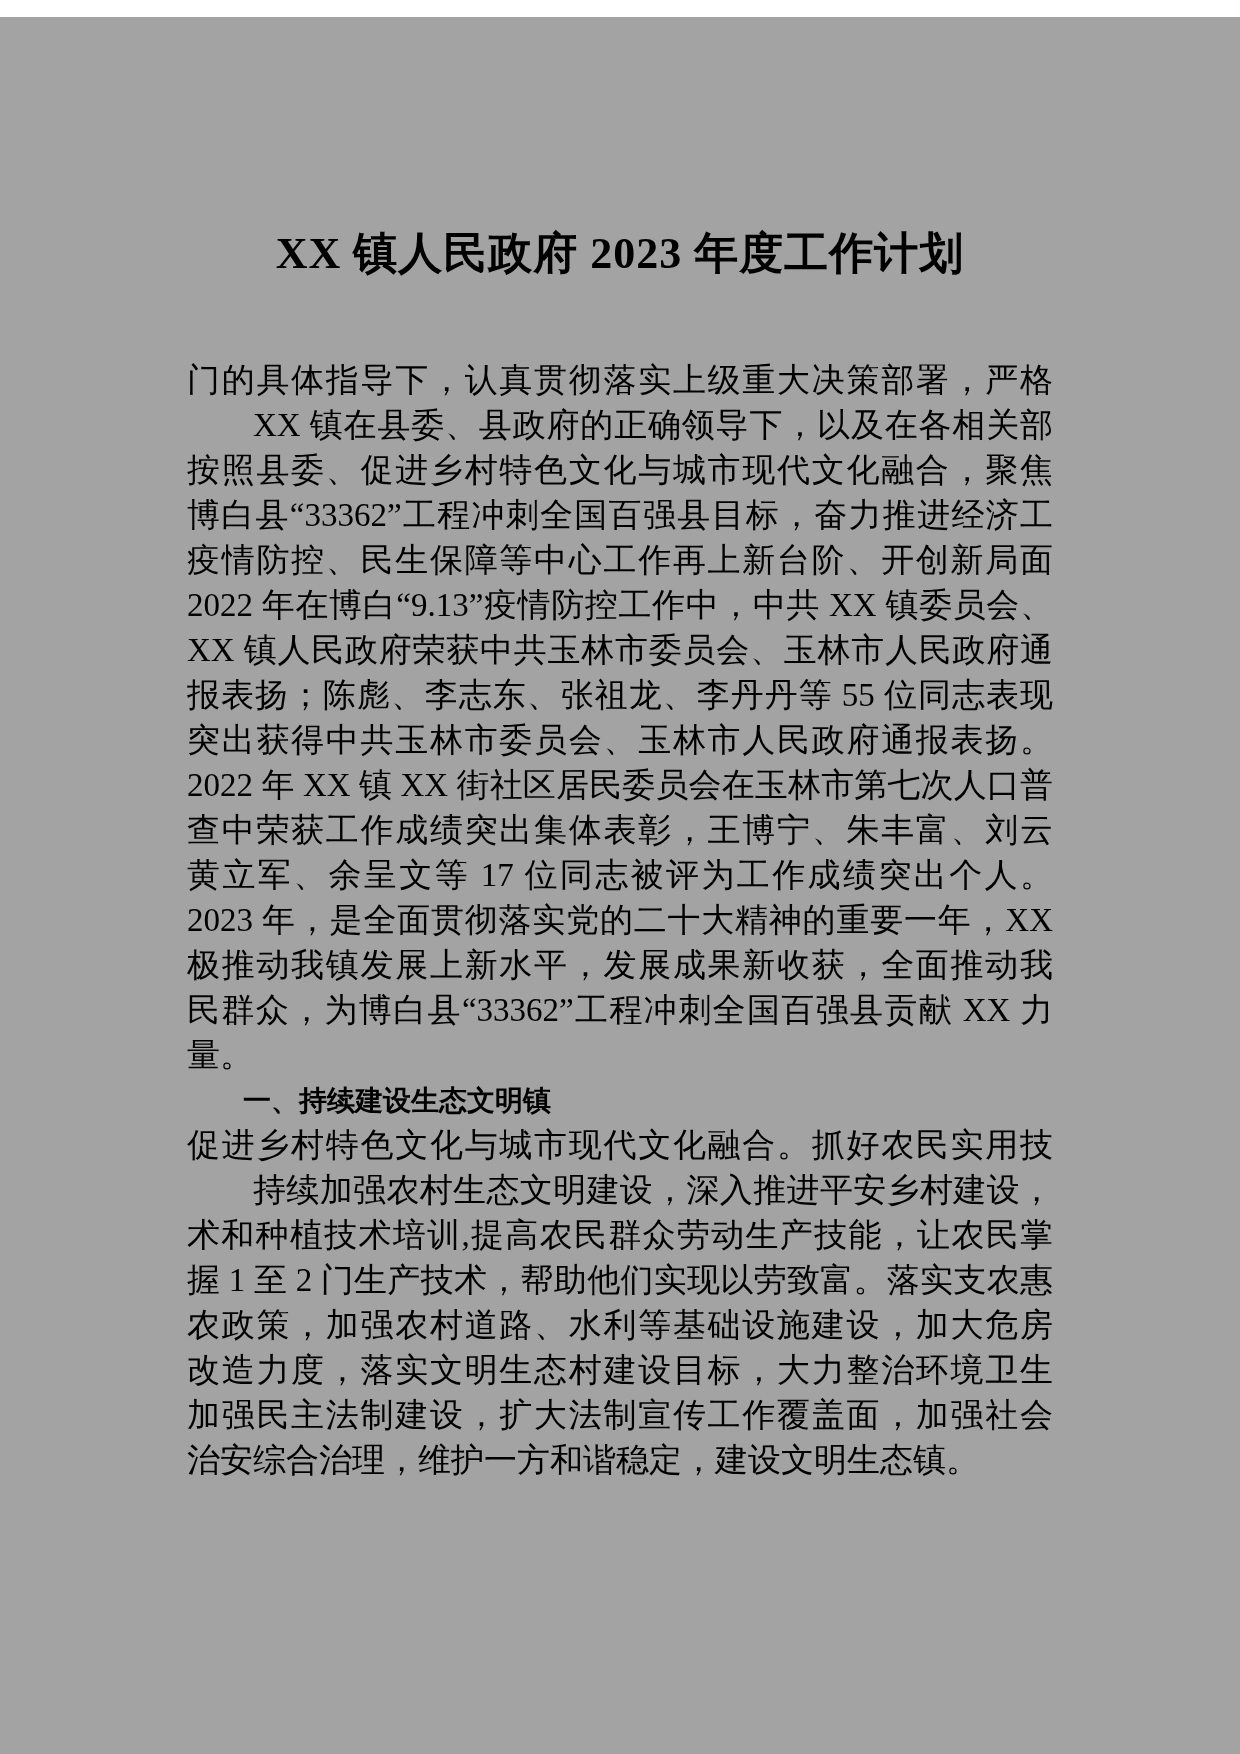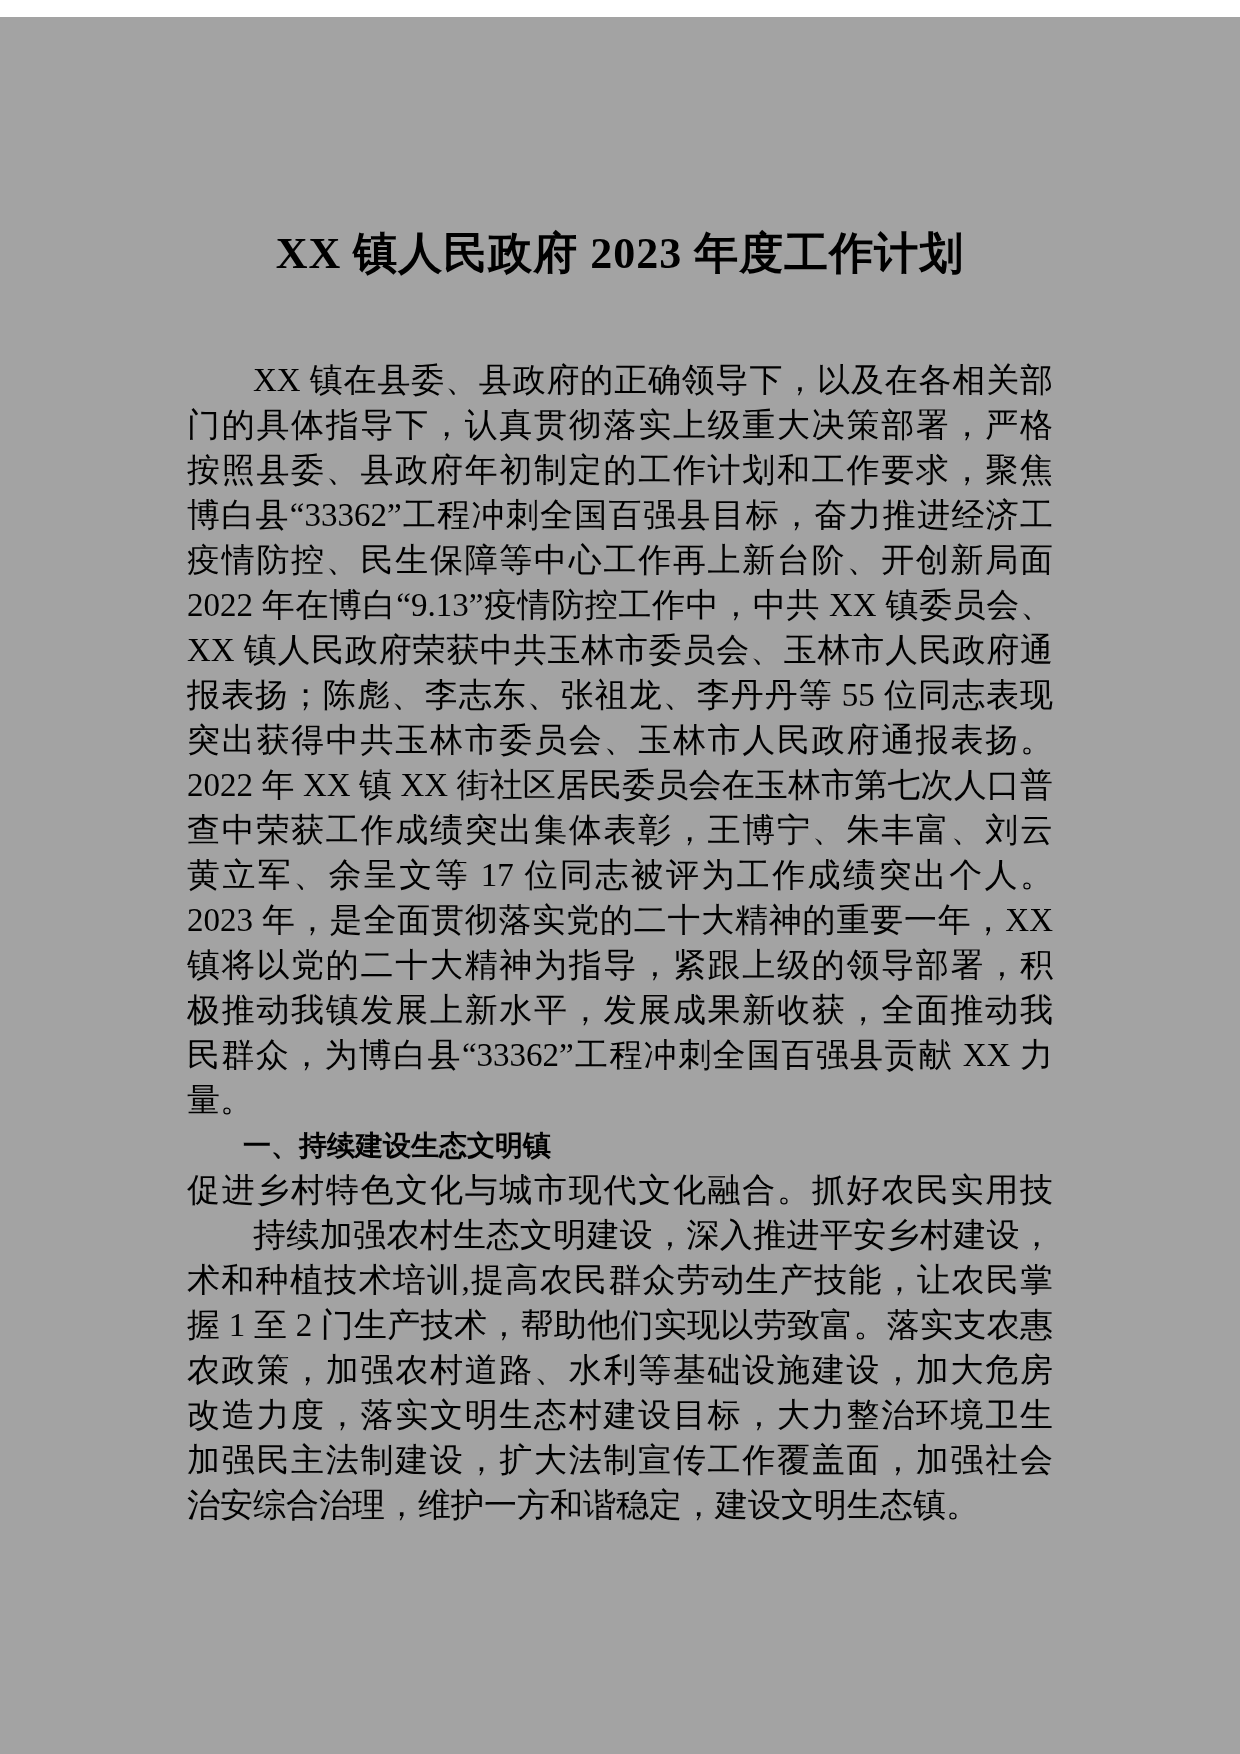--- a/index.html
+++ b/index.html
@@ -54,34 +54,33 @@
 </style>
 </head>
 <body>
 
 <div class="page">
 
   <div class="doc-title">XX 镇人民政府 2023 年度工作计划</div>
 
   <div class="body-text">
 
+    <div class="line">门的具体指导下，认真贯彻落实上级重大决策部署，严格</div>
     <div class="line indent">XX 镇在县委、县政府的正确领导下，以及在各相关部</div>
-    <div class="line">门的具体指导下，认真贯彻落实上级重大决策部署，严格</div>
-    <div class="line">按照县委、县政府年初制定的工作计划和工作要求，聚焦</div>
+    <div class="line">按照县委、促进乡村特色文化与城市现代文化融合，聚焦</div>
     <div class="line">博白县“33362”工程冲刺全国百强县目标，奋力推进经济工</div>
     <div class="line">疫情防控、民生保障等中心工作再上新台阶、开创新局面</div>
     <div class="line">2022 年在博白“9.13”疫情防控工作中，中共 XX 镇委员会、</div>
     <div class="line">XX 镇人民政府荣获中共玉林市委员会、玉林市人民政府通</div>
     <div class="line">报表扬；陈彪、李志东、张祖龙、李丹丹等 55 位同志表现</div>
     <div class="line">突出获得中共玉林市委员会、玉林市人民政府通报表扬。</div>
     <div class="line">2022 年 XX 镇 XX 街社区居民委员会在玉林市第七次人口普</div>
     <div class="line">查中荣获工作成绩突出集体表彰，王博宁、朱丰富、刘云</div>
     <div class="line">黄立军、余呈文等 17 位同志被评为工作成绩突出个人。</div>
     <div class="line">2023 年，是全面贯彻落实党的二十大精神的重要一年，XX</div>
-    <div class="line">镇将以党的二十大精神为指导，紧跟上级的领导部署，积</div>
     <div class="line">极推动我镇发展上新水平，发展成果新收获，全面推动我</div>
     <div class="line">民群众，为博白县“33362”工程冲刺全国百强县贡献 XX 力</div>
     <div class="line para-end">量。</div>
 
     <div class="line heading indent">一、持续建设生态文明镇</div>
 
     <div class="line">促进乡村特色文化与城市现代文化融合。抓好农民实用技</div>
     <div class="line indent">持续加强农村生态文明建设，深入推进平安乡村建设，</div>
     <div class="line">术和种植技术培训,提高农民群众劳动生产技能，让农民掌</div>
     <div class="line">握 1 至 2 门生产技术，帮助他们实现以劳致富。落实支农惠</div>

